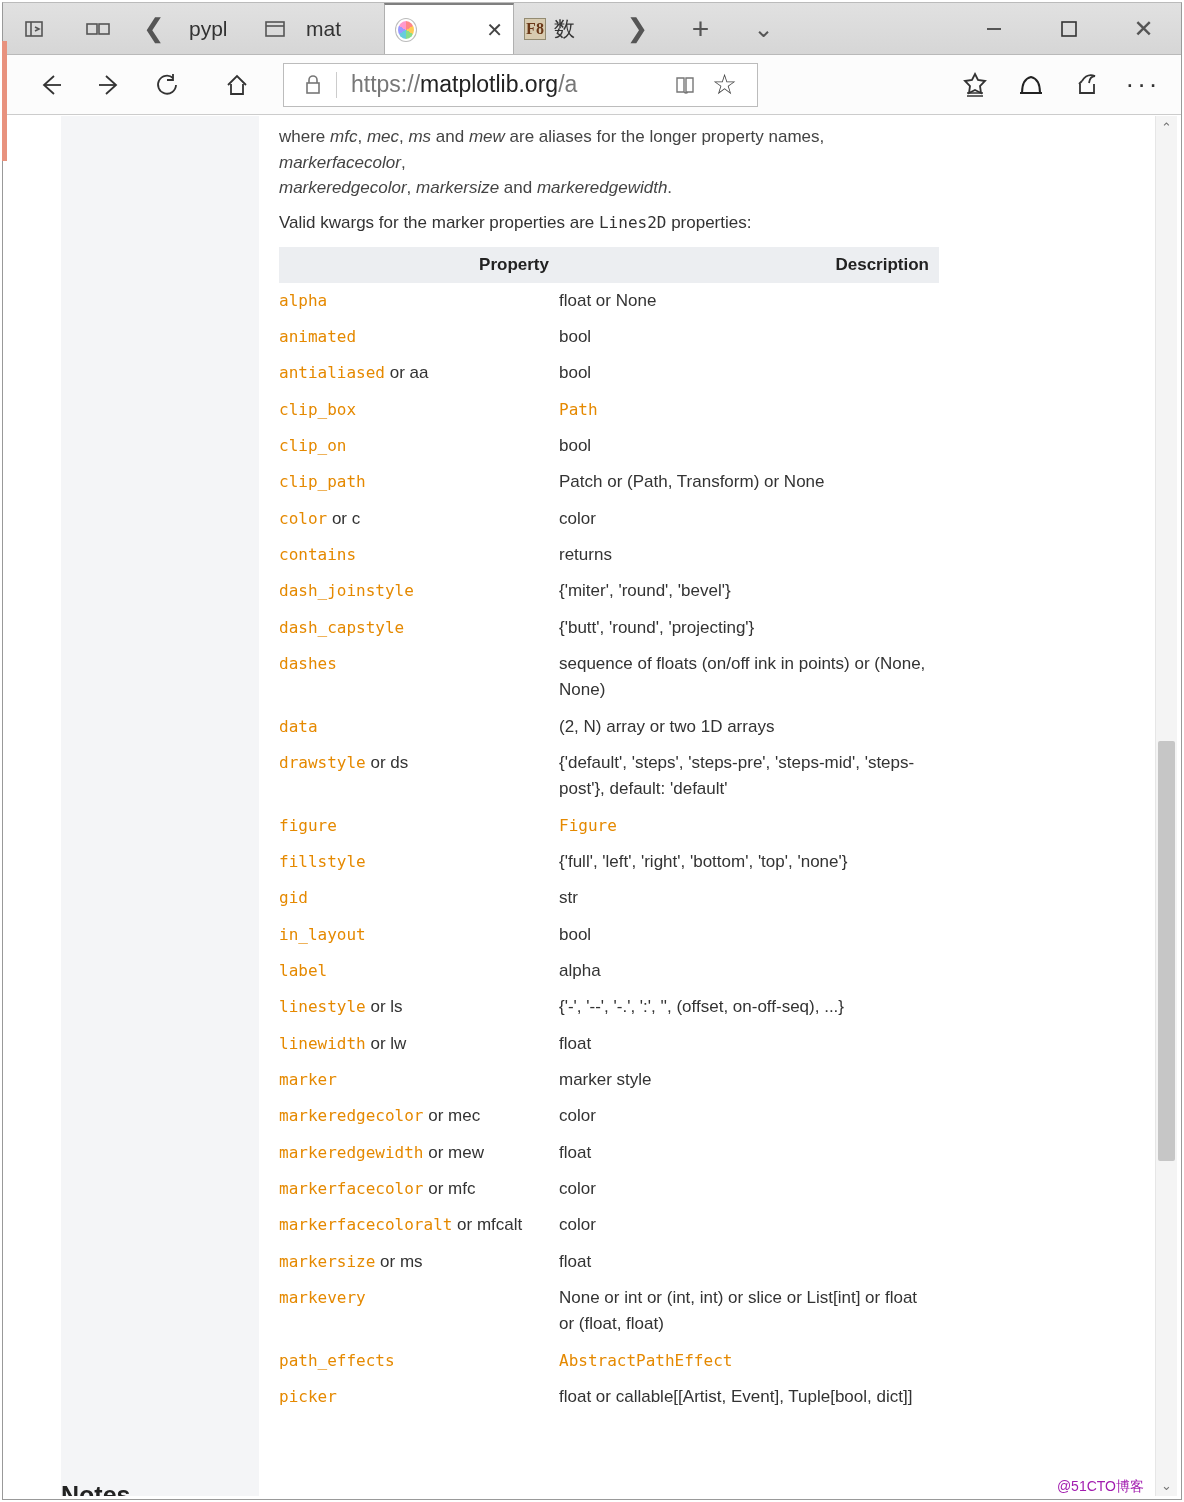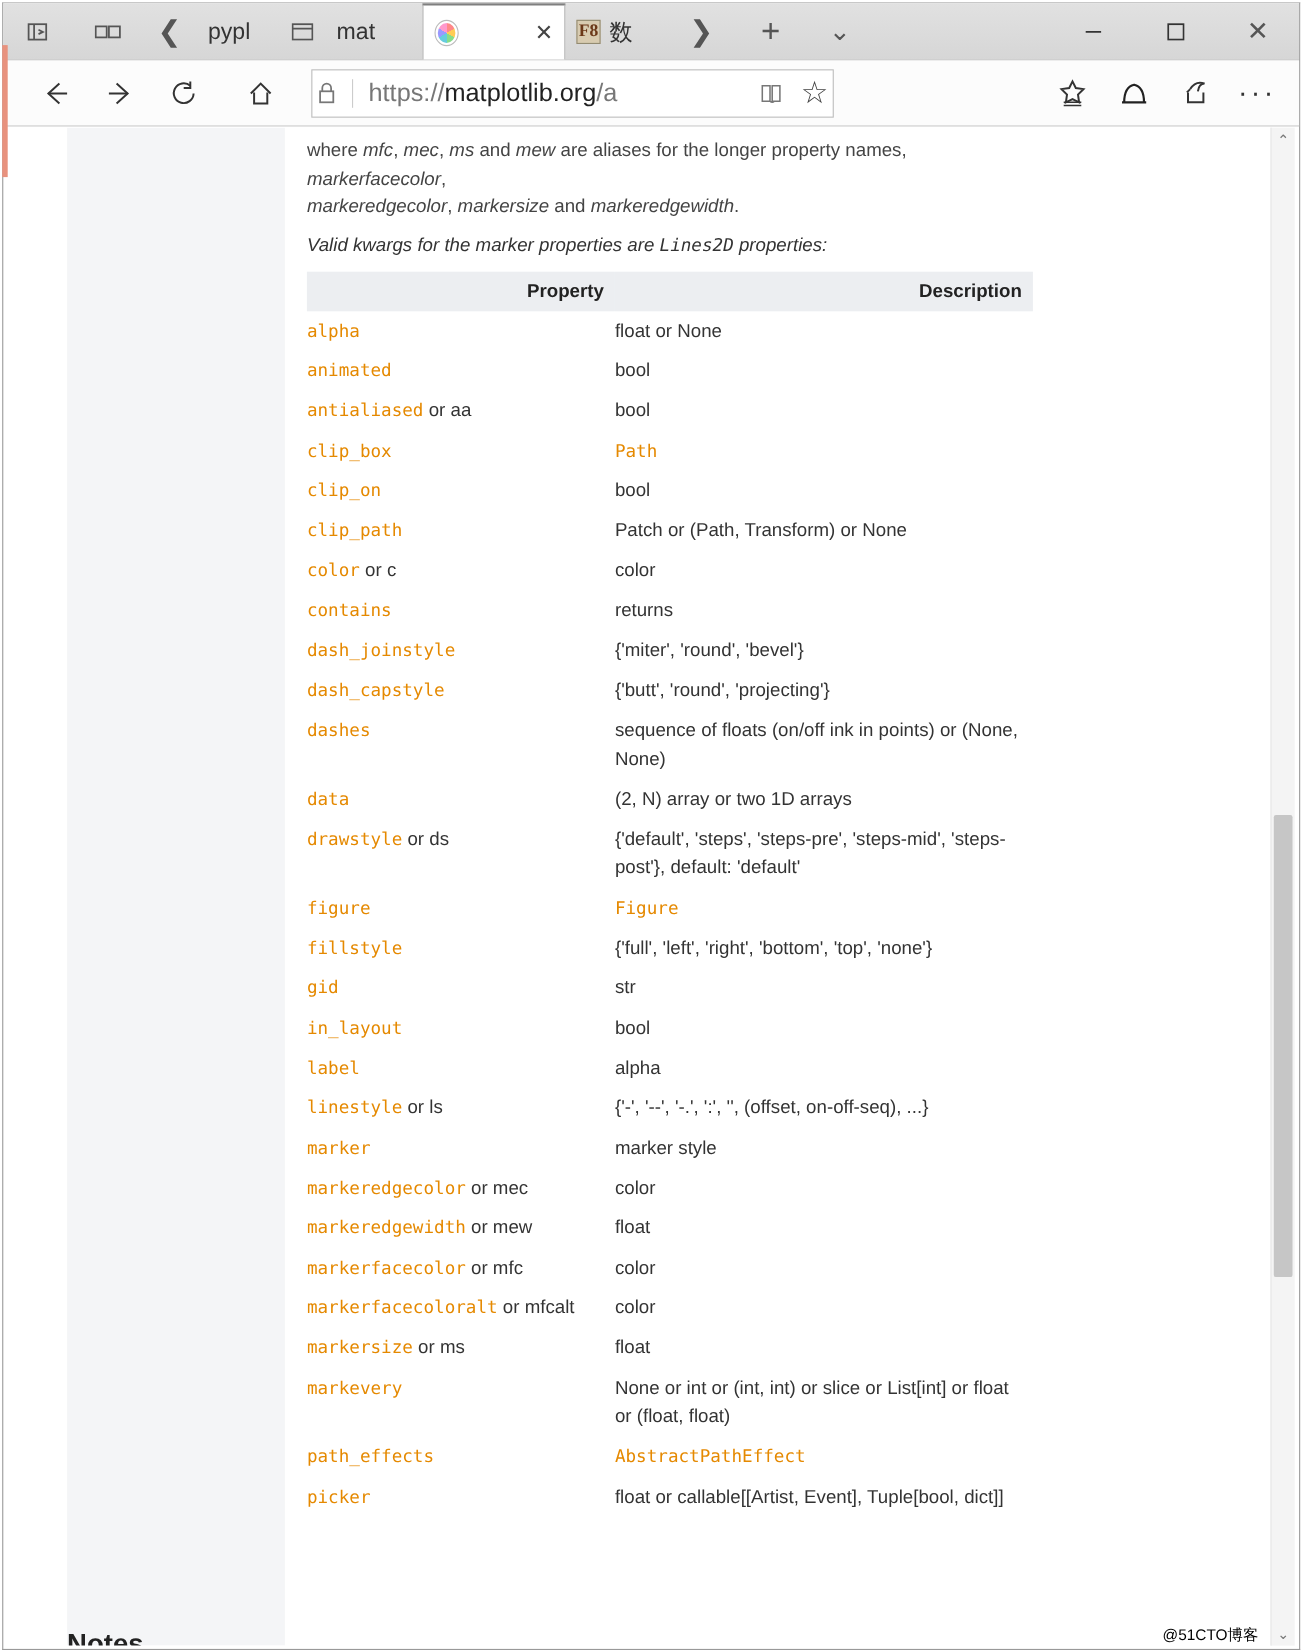--- a/index.html
+++ b/index.html
@@ -11,45 +11,45 @@
   .tab { display:flex; align-items:center; padding:0 10px; position:relative; gap:8px; }
   .tab.active { background:#fff; border-top:2px solid #7f7f7f; border-left:1px solid #b0b0b0;border-right:1px solid #b0b0b0;}
   .tab-icon { width:22px; height:22px; display:flex; align-items:center; justify-content:center;}
   .tab-label { font-size:21px; color:#333; max-width:60px; overflow:hidden; white-space:nowrap;}
   .tab-close { font-size:20px; color:#444;}
   .mpl-icon { background:#fff; border-radius:50%; width:24px; height:24px; border:1px solid #bbb; position:relative; overflow:hidden;}
   .mpl-icon::before{content:"";position:absolute;inset:2px;border-radius:50%;background:conic-gradient(#f88 0 60deg,#fc5 60deg 120deg,#8d8 120deg 180deg,#6cd 180deg 240deg,#99f 240deg 300deg,#f9c 300deg 360deg);}
   .f8{background:#d8cbb0;border:1px solid #938b72;font-family:'Times New Roman';font-weight:bold;color:#6b3818;font-size:16px;width:22px;height:22px;display:flex;align-items:center;justify-content:center;}
   .toolbar { display:flex; align-items:center; height:60px; padding:0 12px 0 22px; border-bottom:1px solid #ccc; gap:6px; background:#fcfcfc;}
   .nav-btn { width:52px; height:52px; display:flex; align-items:center; justify-content:center; color:#333; font-size:26px; border-radius:4px;}
-  .addr-box { flex:0 0 475px; margin-left:14px; height:44px; border:1px solid #bcbcbc; background:#fff; display:flex; align-items:center; padding:0 4px; gap:14px;}
+  .addr-box { flex:0 0 475px; margin-left:14px; height:44px; border:1px solid #bcbcbc; background:#fff; display:flex; align-items:center; padding:0 20px; gap:14px;}
   .addr-url { flex:1; font-size:23px; color:#777; white-space:nowrap; overflow:hidden;}
   .addr-url .dark{color:#222;}
   .tool-right { margin-left:auto; display:flex; gap:4px;}
   .page { position:absolute; top:113px; left:8px; right:16px; bottom:3px; overflow:hidden; background:#fff;}
   .content-wrap { position:absolute; left:0; right:0; top:0; padding:0 0 40px 0;}
   .sidebar { position:absolute; left:50px; top:0px; width:198px; bottom:0; background:#f4f5f7;}
   .main { margin-left:248px; padding:8px 20px 20px 20px; font-size:17px; color:#333; max-width:700px;}
   .intro1 { color:#444; line-height:1.5;}
   .intro1 .it{font-style:italic;}
-  .intro2 { margin-top:12px; color:#333;font-style:italic;}
+  .intro2 { margin-top:12px; color:#333;}
   .intro2 .code{font-family:Menlo,Consolas,monospace; font-size:16px;}
   table.props { width:100%; border-collapse:collapse; margin-top:14px; font-size:17px;}
   table.props th { text-align:right; background:#eceef1; padding:8px 10px; font-weight:700; color:#222; font-size:17px;}
   table.props td { padding:5px 10px 5px 0; vertical-align:top; line-height:1.55; color:#333;}
   td.prop { white-space:nowrap;}
   .klink { font-family:Menlo,Consolas,monospace; color:#e58900; font-size:16px;}
   .klink.a { color:#e58900; text-decoration:none;}
   .olink { color:#e58900; font-family:Menlo,Consolas,monospace; font-size:16px;}
   .or { font-family:Arial; color:#333; font-size:17px;}
   .notes { position:absolute; left:50px; bottom:-14px; font-size:25px; font-weight:700; color:#222;}
   .scrollbar { position:absolute; right:4px; top:113px; bottom:3px; width:22px; background:#f4f4f4; border-left:1px solid #e6e6e6;}
   .scroll-up, .scroll-down { height:22px; display:flex;align-items:center;justify-content:center;color:#777;font-size:13px;}
   .scroll-thumb { position:absolute; left:2px; right:2px; background:#c6c6c6; border-radius:2px;}
-  .watermark{position:absolute; right:40px; bottom:6px; color:#000000; font-size:14px;}
+  .watermark{position:absolute; right:40px; bottom:6px; color:#a21caf; font-size:14px;}
   svg{display:block;}
 </style>
 </head>
 <body>
 
 <div class="edge-outline">
   <div class="titlebar">
     <div class="tb-btn">
       <svg width="22" height="22" viewBox="0 0 22 22" stroke="#555" stroke-width="1.6" fill="none">
           <rect x="2" y="4" width="16" height="14"></rect>
@@ -264,20 +264,24 @@
               </tr>
               <tr>
                 <td class="prop"><a class="klink a">label</a></td>
                 <td>alpha</td>
               </tr>
               <tr>
                 <td class="prop"><a class="klink a">linestyle</a><span class="or"> or ls</span></td>
                 <td>{'-', '--', '-.', ':', '', (offset, on-off-seq), ...}</td>
               </tr>
               <tr>
+                <td class="prop"><a class="klink a">linewidth</a><span class="or"> or lw</span></td>
+                <td>float</td>
+              </tr>
+              <tr>
                 <td class="prop"><a class="klink a">marker</a></td>
                 <td>marker style</td>
               </tr>
               <tr>
                 <td class="prop"><a class="klink a">markeredgecolor</a><span class="or"> or mec</span></td>
                 <td>color</td>
               </tr>
               <tr>
                 <td class="prop"><a class="klink a">markeredgewidth</a><span class="or"> or mew</span></td>
                 <td>float</td>

